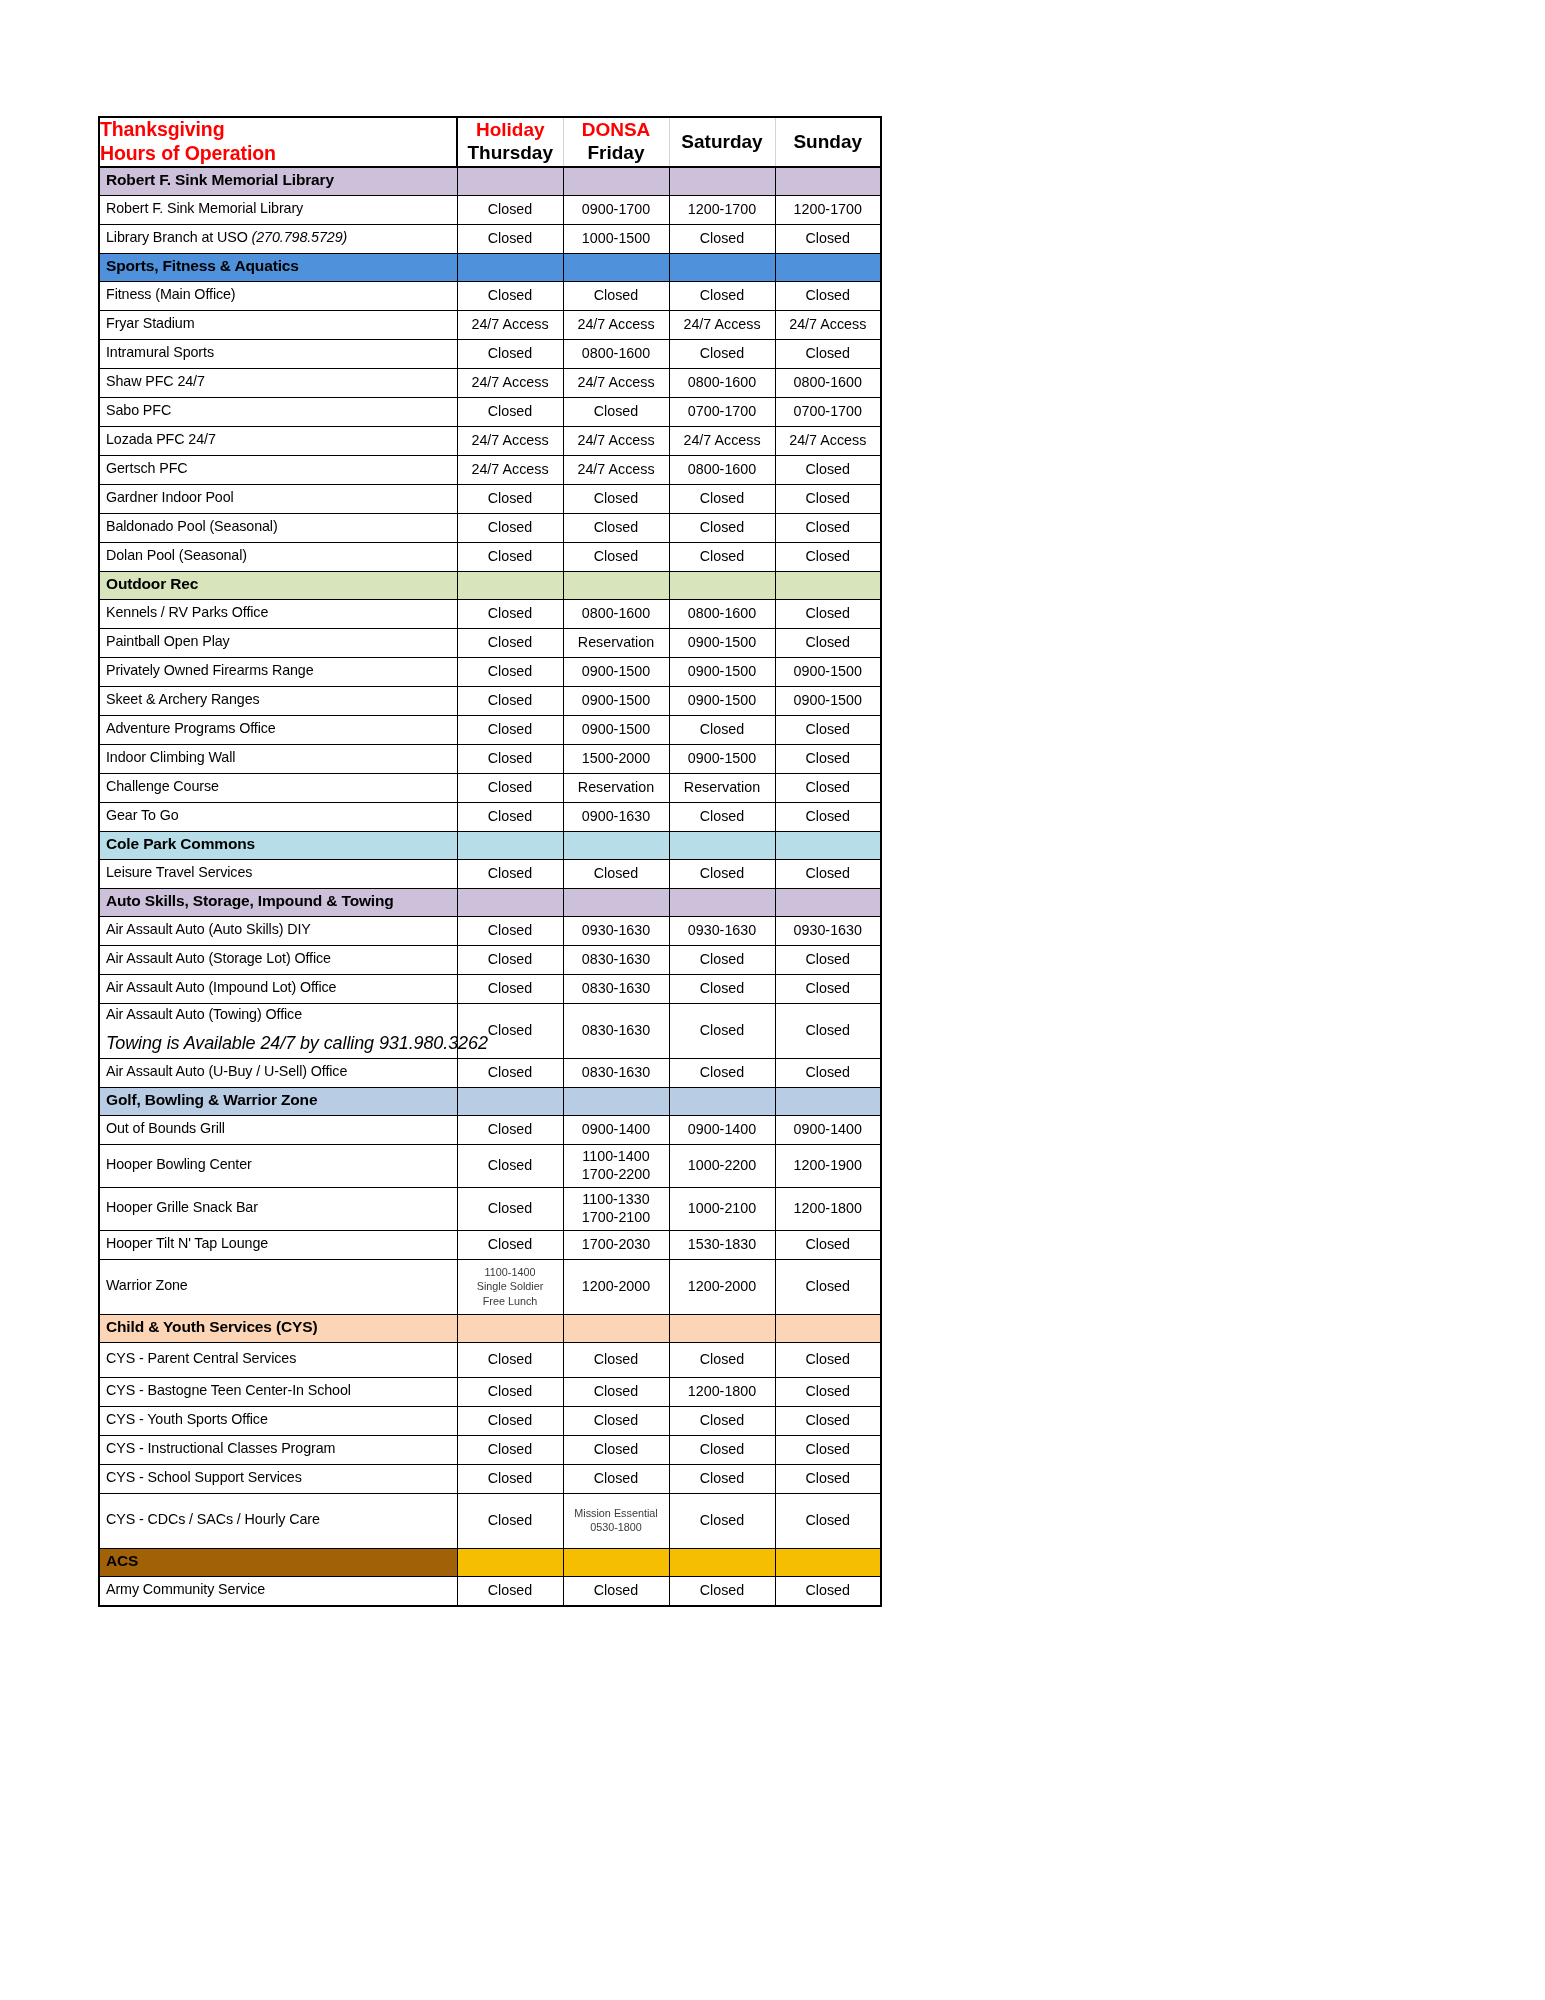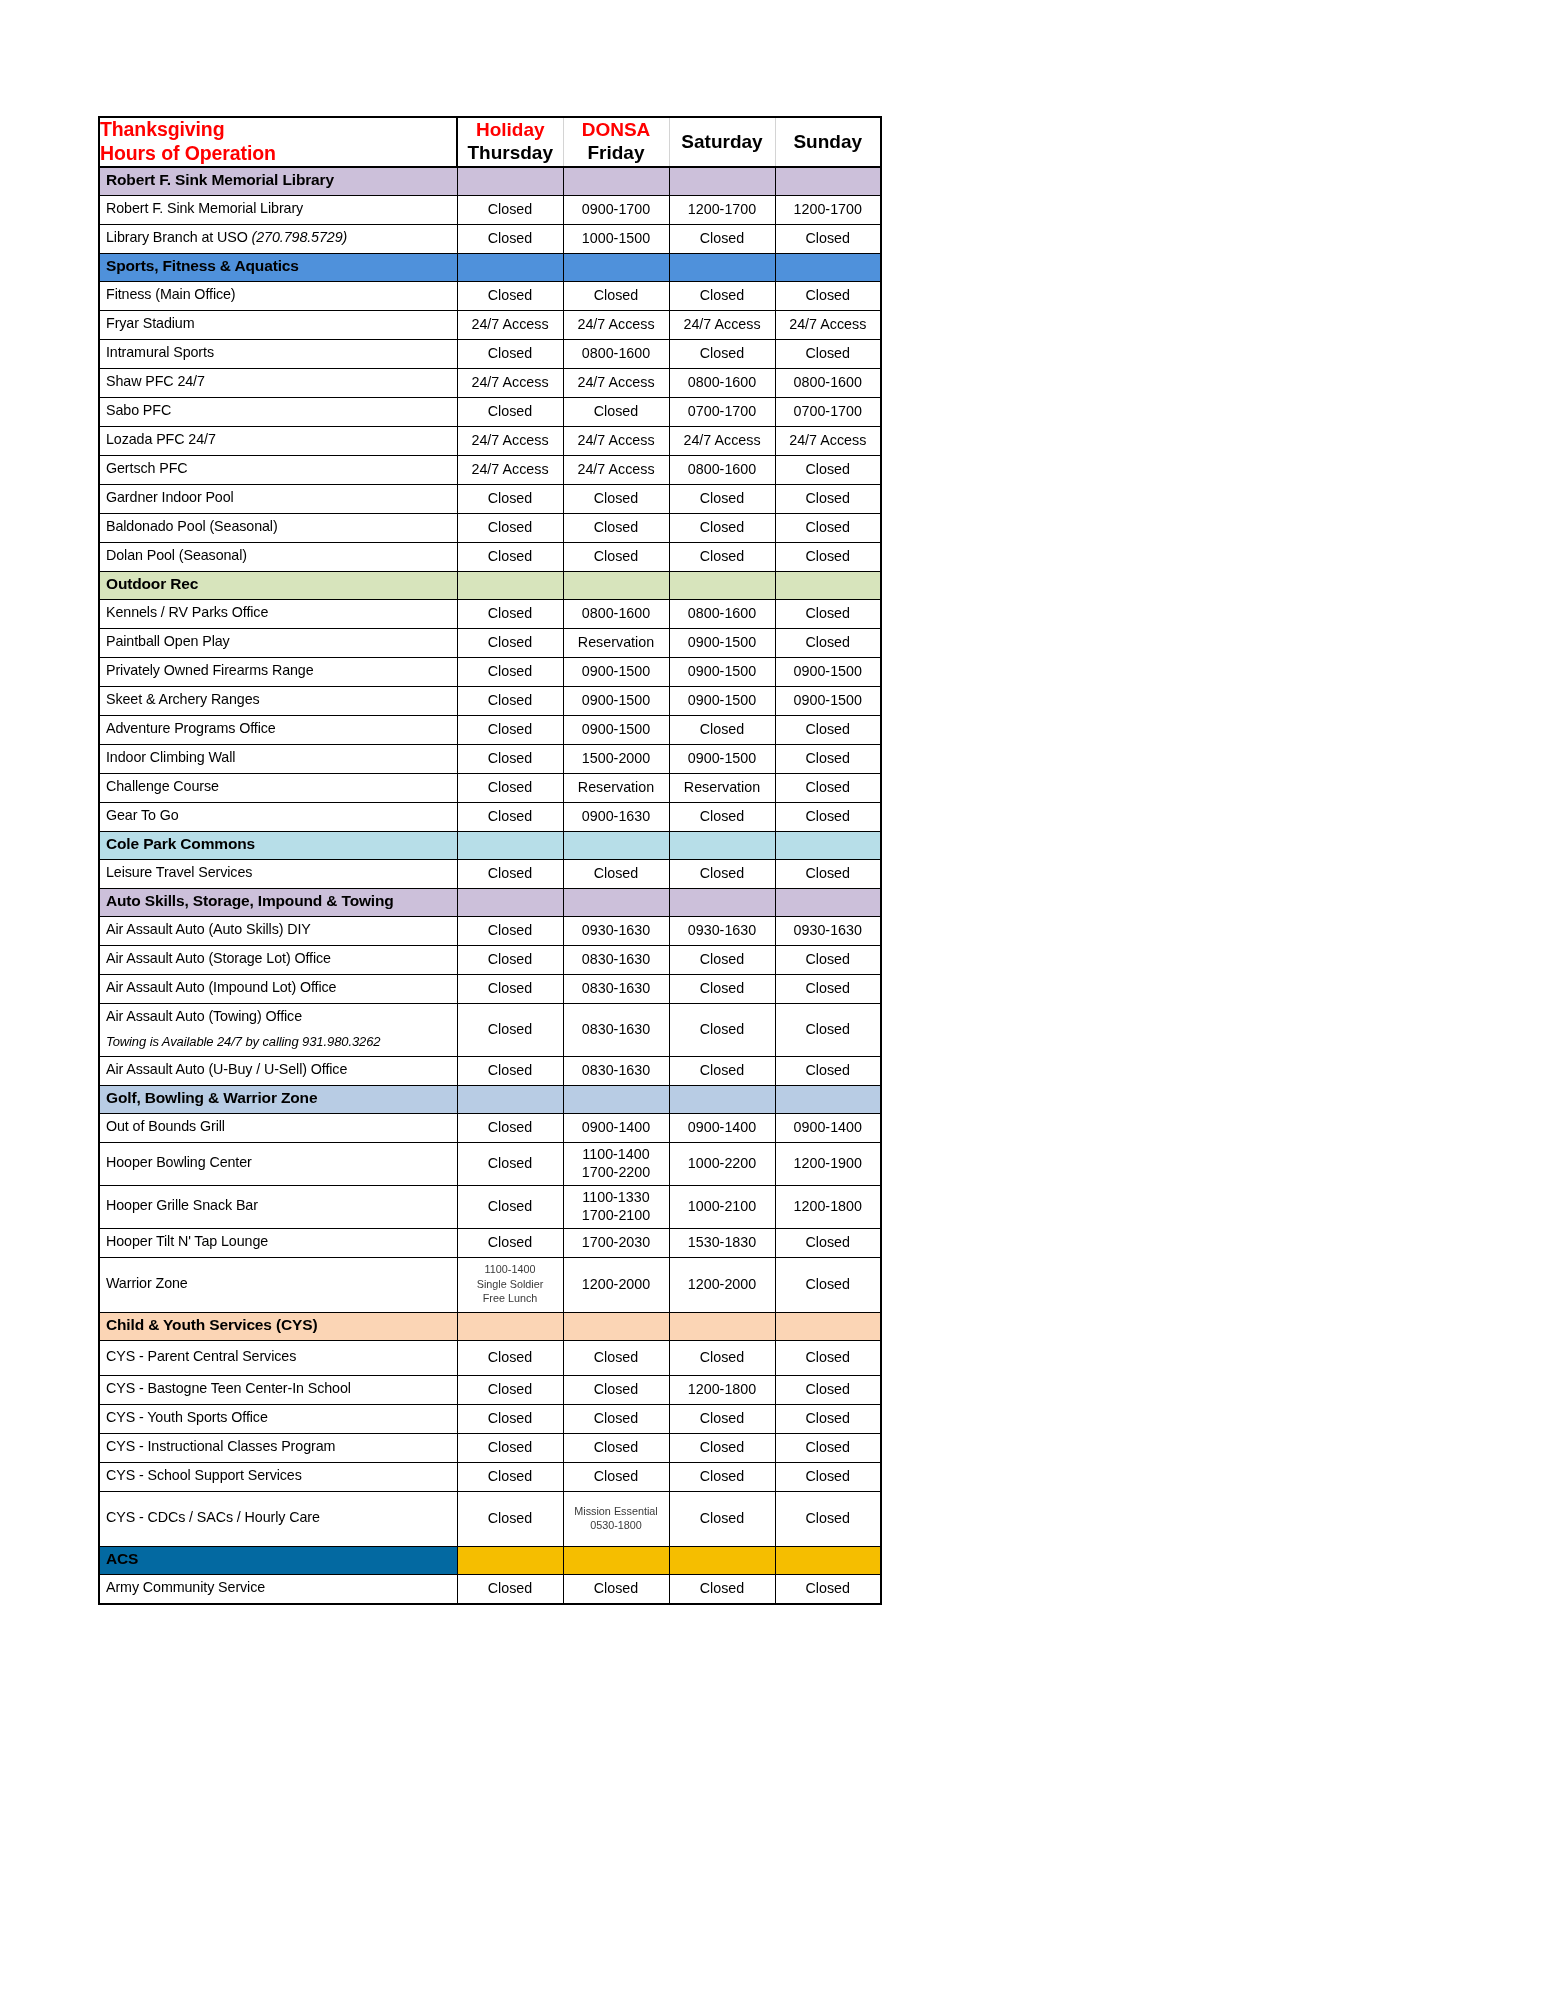--- a/index.html
+++ b/index.html
@@ -126,21 +126,21 @@
   tr.datarow td.val.small {
     font-size: 10.8px;
     line-height: 1.35;
     color: #3a3a3a;
     padding: 3px 2px 4px;
   }
   tr.datarow td.val .l { display: block; }
   tr.datarow td.name .sub {
     display: block;
     font-style: italic;
-    font-size: 13px;
+    font-size: 18px;
     letter-spacing: -0.1px;
     margin-top: 9px;
   }
   tr.datarow td.name .inl-ital { font-style: italic; }
 
   tr.h1 td { height: 23px; }
   tr.h2 td { height: 37px; }
   tr.h3 td { height: 47px; }
   tr.h4 td { height: 29px; }
 
@@ -501,21 +501,21 @@
             <td class="name">CYS - CDCs / SACs / Hourly Care</td>
             <td class="val">Closed</td>
             <td class="val small">
               <span class="l">Mission Essential</span>
               <span class="l">0530-1800</span>
             </td>
             <td class="val">Closed</td>
             <td class="val">Closed</td>
           </tr>
           <tr class="section h1">
-            <td class="sec-name" style="background: #0369a1;">ACS</td>
+            <td class="sec-name" style="background: #a16207;">ACS</td>
             <td style="background: rgb(245, 190, 0);"></td>
             <td style="background: rgb(245, 190, 0);"></td>
             <td style="background: rgb(245, 190, 0);"></td>
             <td style="background: rgb(245, 190, 0);"></td>
           </tr>
           <tr class="datarow h1 last-row">
             <td class="name">Army Community Service</td>
             <td class="val">Closed</td>
             <td class="val">Closed</td>
             <td class="val">Closed</td>

